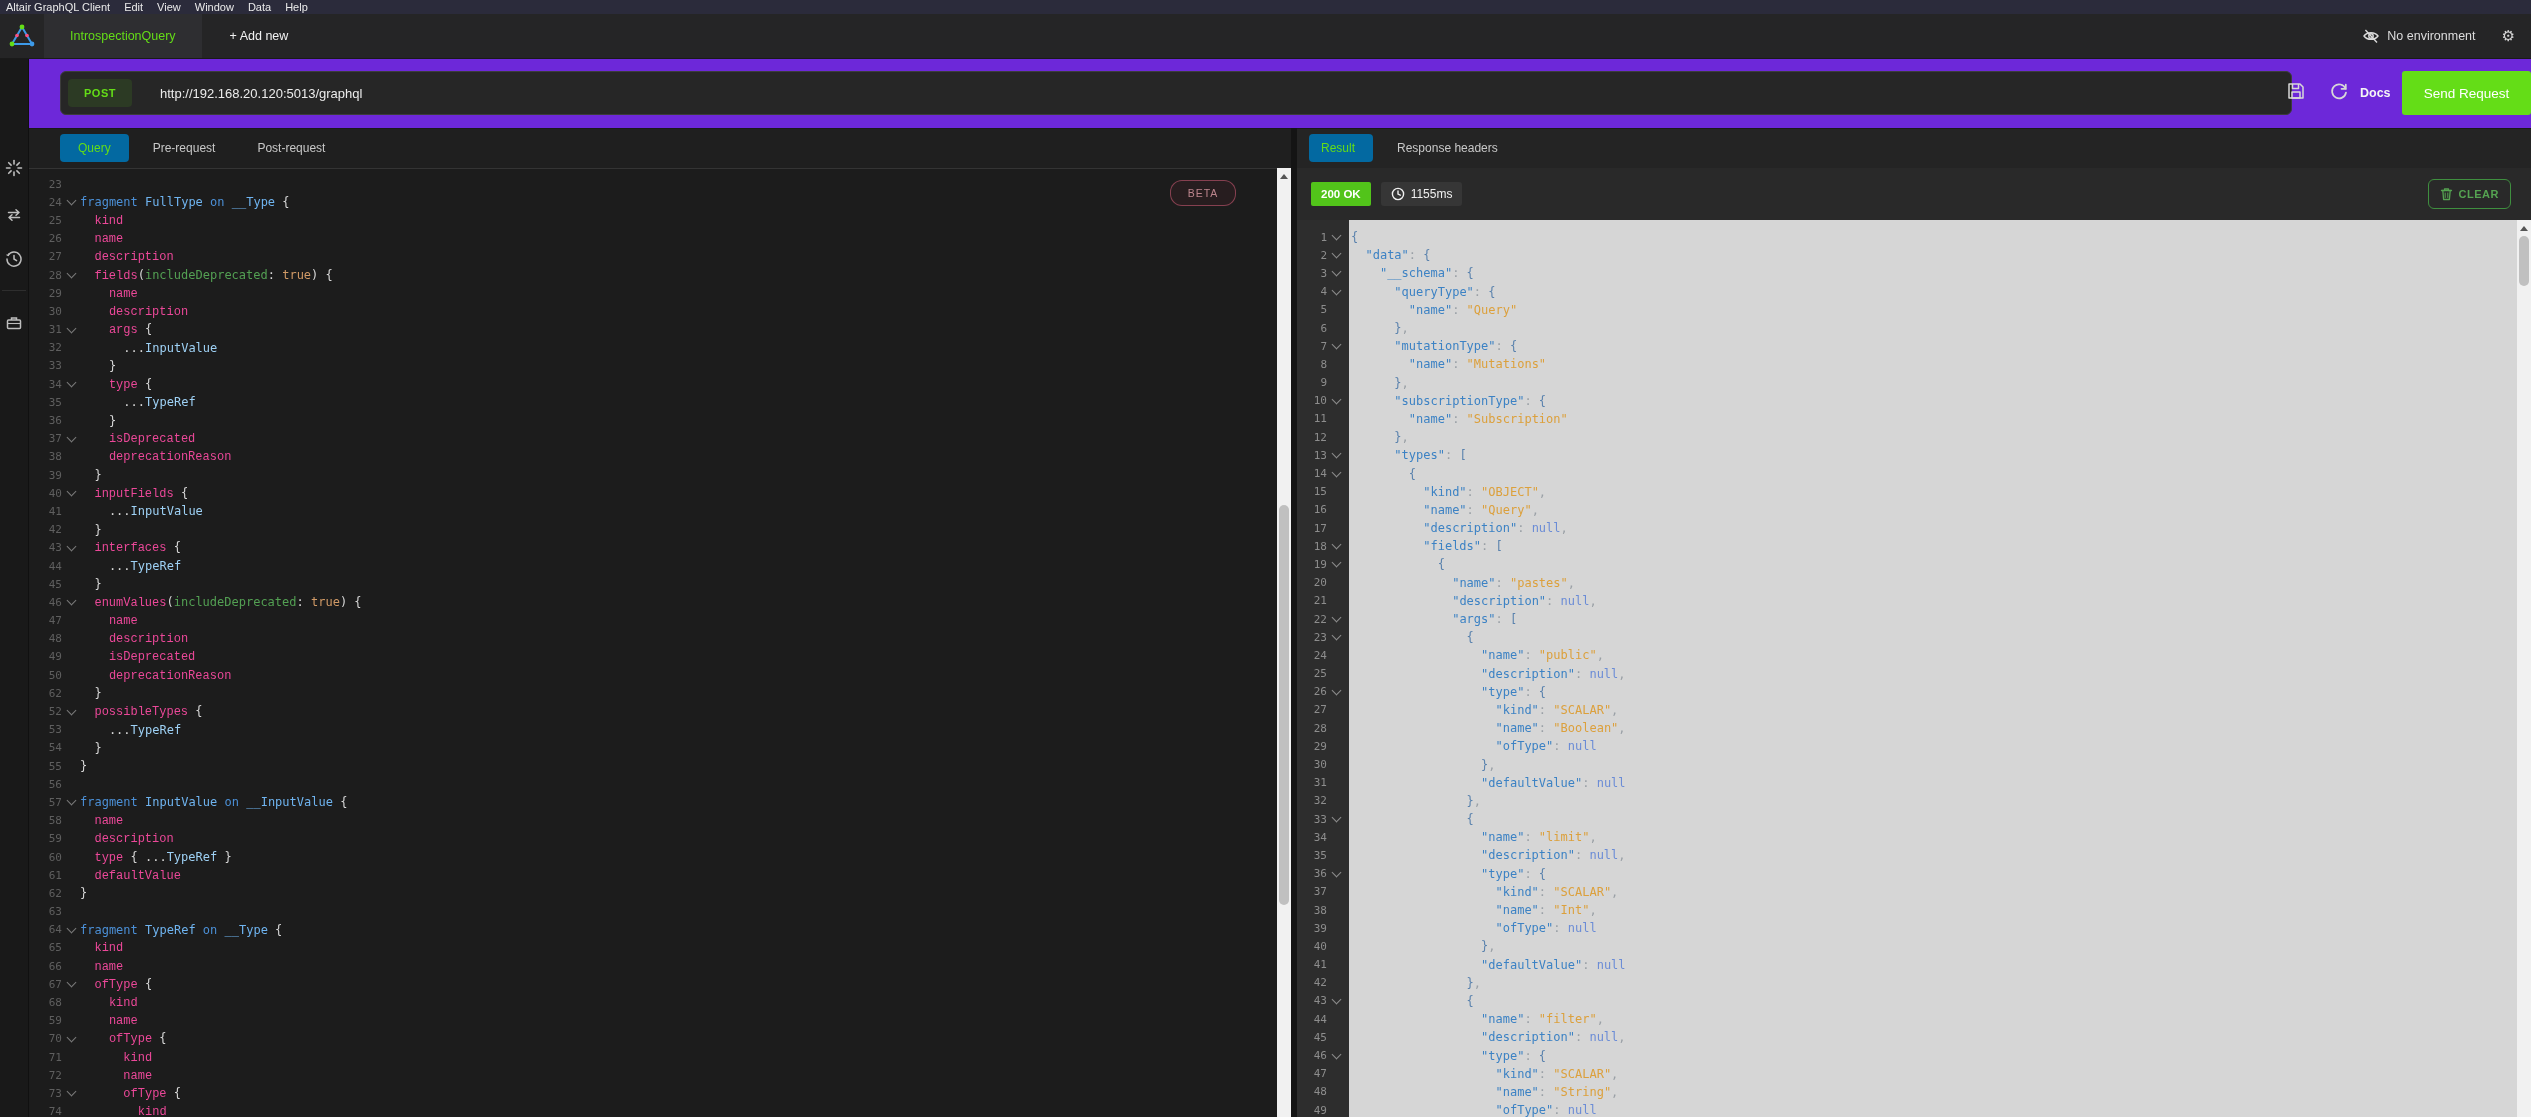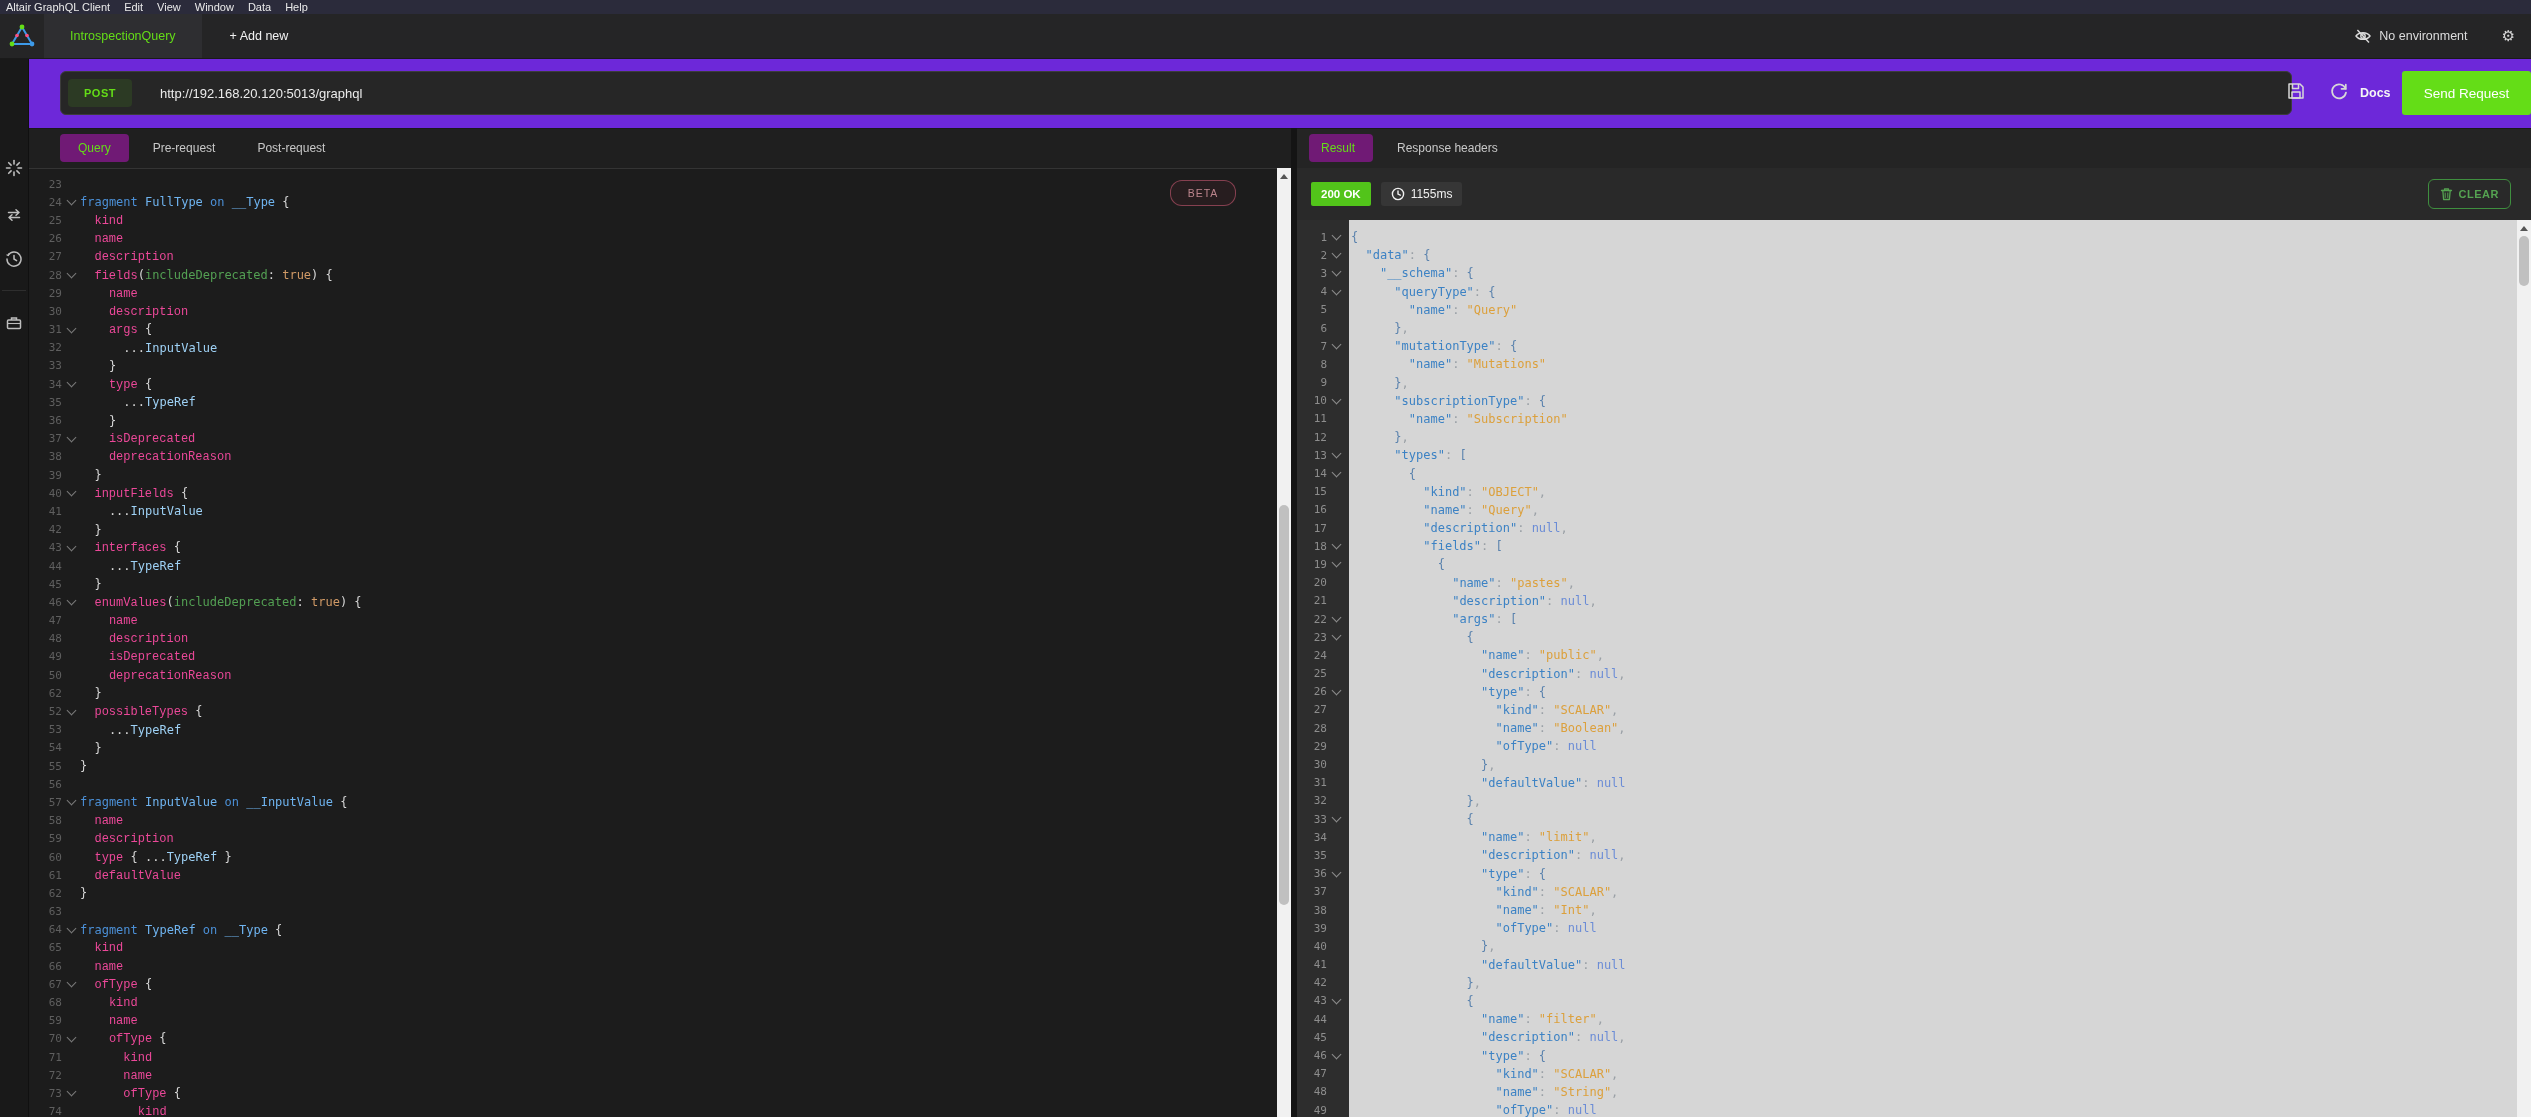--- a/index.html
+++ b/index.html
@@ -11,21 +11,21 @@
   .menubar span{padding:0 7px;white-space:nowrap;cursor:default;}
   .menubar span:first-child{padding-left:6px;}
   
   .tabbar{position:absolute;left:0;top:14px;width:100%;height:44px;background:#252526;
           display:flex;align-items:stretch;border-bottom:1px solid #1a1a1a;z-index:29;}
   .logo{width:44px;display:flex;align-items:center;justify-content:center;}
   .tab-active{display:flex;align-items:center;padding:0 26px;background:#2e2e31;color:#64dd17;
               font-size:12.5px;}
   .add-new{display:flex;align-items:center;padding:0 28px;color:#f2f2f2;font-size:12.5px;}
   .tab-spacer{flex:1;}
-  .env{display:flex;align-items:center;gap:7px;color:#dcdcdc;font-size:12.5px;margin-right:34px;}
+  .env{display:flex;align-items:center;gap:7px;color:#dcdcdc;font-size:12.5px;margin-right:26px;}
   .gearbox{display:flex;align-items:center;margin-right:16px;color:#d4d4d4;font-size:15px;}
   
   .rail{position:absolute;left:0;top:58px;width:28px;bottom:0;background:#191919;
         border-right:1px solid #101010;z-index:20;}
   .rail .ricon{position:absolute;left:5px;width:18px;height:18px;color:#bdbdbd;}
   .rail .rsep{position:absolute;left:2px;width:24px;height:1px;background:#2e2e2e;top:232px;}
   
   .toolbar{position:absolute;left:28px;top:58px;width:2503px;height:70px;background:#6d28d9;
            border-bottom:1px solid #191919;z-index:10;}
   .urlbox{position:absolute;left:32px;top:13px;width:2230px;height:42px;background:#262626;
@@ -39,21 +39,21 @@
         font-weight:bold;font-size:12.5px;left:2332px;}
   .send{position:absolute;left:2374px;top:13px;width:129px;height:44px;background:#64dd17;
         color:#fff;font-size:13.5px;display:flex;align-items:center;justify-content:center;
         border-radius:3px;}
   
   .qhead{position:absolute;left:28px;top:128px;width:1263px;height:40px;background:#1f1f1f;
          display:flex;align-items:center;z-index:9;}
   .chip{display:flex;align-items:center;height:28px;padding:0 18px;font-size:12px;color:#c8c8c8;
         border-radius:4px;margin-left:6px;}
   .chip:first-child{margin-left:32px;}
-  .chip.active{background:#701a75;color:#64dd17;}
+  .chip.active{background:#0369a1;color:#64dd17;}
   .divider{position:absolute;left:1291px;top:128px;width:6px;bottom:0;background:#141414;z-index:15;}
   .rhead{position:absolute;left:1297px;top:128px;width:1234px;height:40px;background:#242424;
          display:flex;align-items:center;z-index:9;}
   .rhead .chip:first-child{margin-left:12px;padding-left:12px;}
   .rstatus{position:absolute;left:1297px;top:168px;width:1234px;height:52px;background:#292929;
            display:flex;align-items:center;z-index:9;}
   .ok-badge{margin-left:14px;height:24px;padding:0 10px;background:#52c41a;color:#fff;
             font-size:11.5px;font-weight:bold;border-radius:2px;display:flex;align-items:center;}
   .time-chip{margin-left:10px;height:24px;padding:0 10px;background:#363636;color:#f0f0f0;
              font-size:12px;border-radius:3px;display:flex;align-items:center;gap:6px;}

